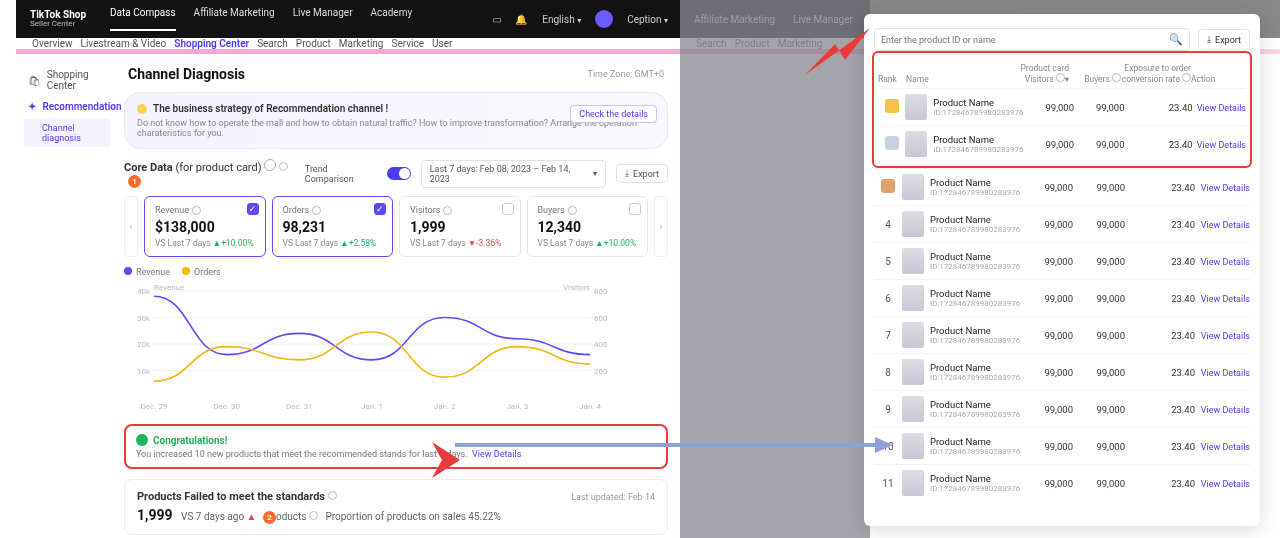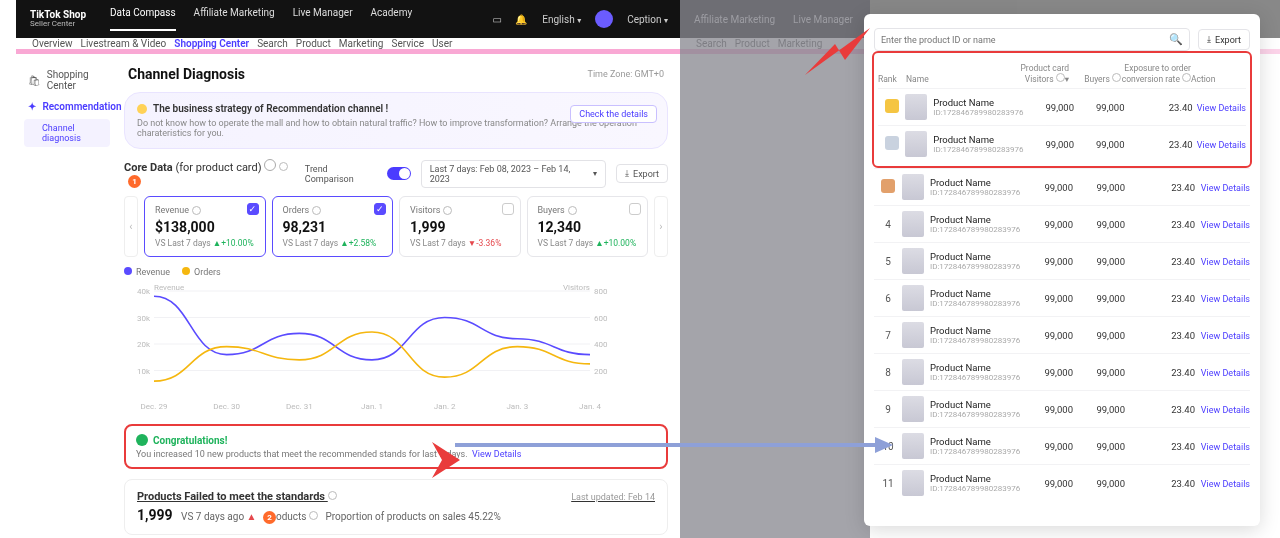--- a/index.html
+++ b/index.html
@@ -68,21 +68,21 @@
   .legend .d2 { background:#f5b70f; }
 
   
   .congrats { border:2px solid #e93b3b; border-radius:8px; padding:8px 10px; margin-top:10px; background:#fff;}
   .congrats .ct { font-size:10px; font-weight:700; color:#1fb35c; display:flex; gap:5px; align-items:center;text-align:right;}
   .congrats .cd { font-size:9px; color:#777; margin-top:3px;}
   .congrats .link { color:#4b3cff; cursor:pointer; }
 
   
   .fail-box { border:1px solid #eee; border-radius:8px; padding:10px 12px; margin-top:10px; }
-  .fail-head { display:flex; justify-content:space-between; align-items:center;text-decoration:underline;}
+  .fail-head { display:flex; justify-content:space-between; align-items:center;}
   .fail-title { font-size:11px; font-weight:700; }
   .fail-row { font-size:10px; color:#666; margin-top:4px; }
   .fail-row .big { font-size:14px; font-weight:700; color:#111; margin-right:6px;}
 
   
   .right-app { position:absolute; left:680px; top:0; width:600px; height:538px; background:#fff; }
   .right-app .topbar { opacity:0.5; }
   .right-app .subnav { opacity:0.5; }
   .scrim { position:absolute; left:680px; top:0; width:190px; height:538px; background:rgba(90,90,100,.55); }
 

